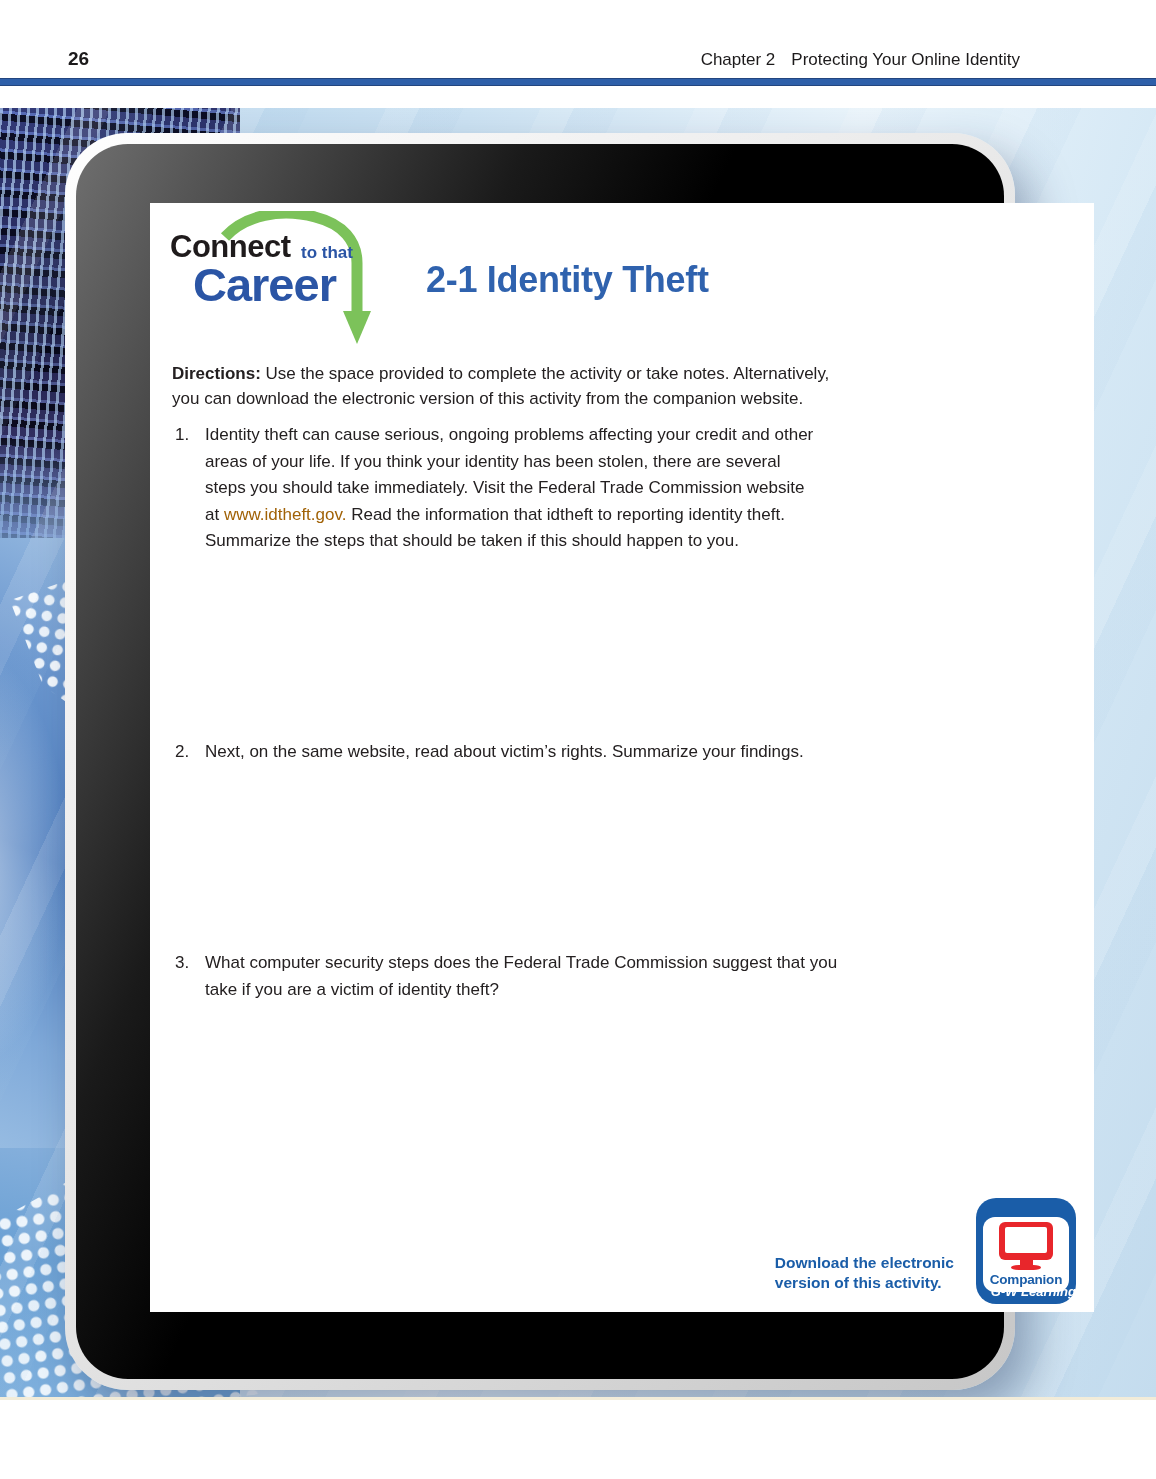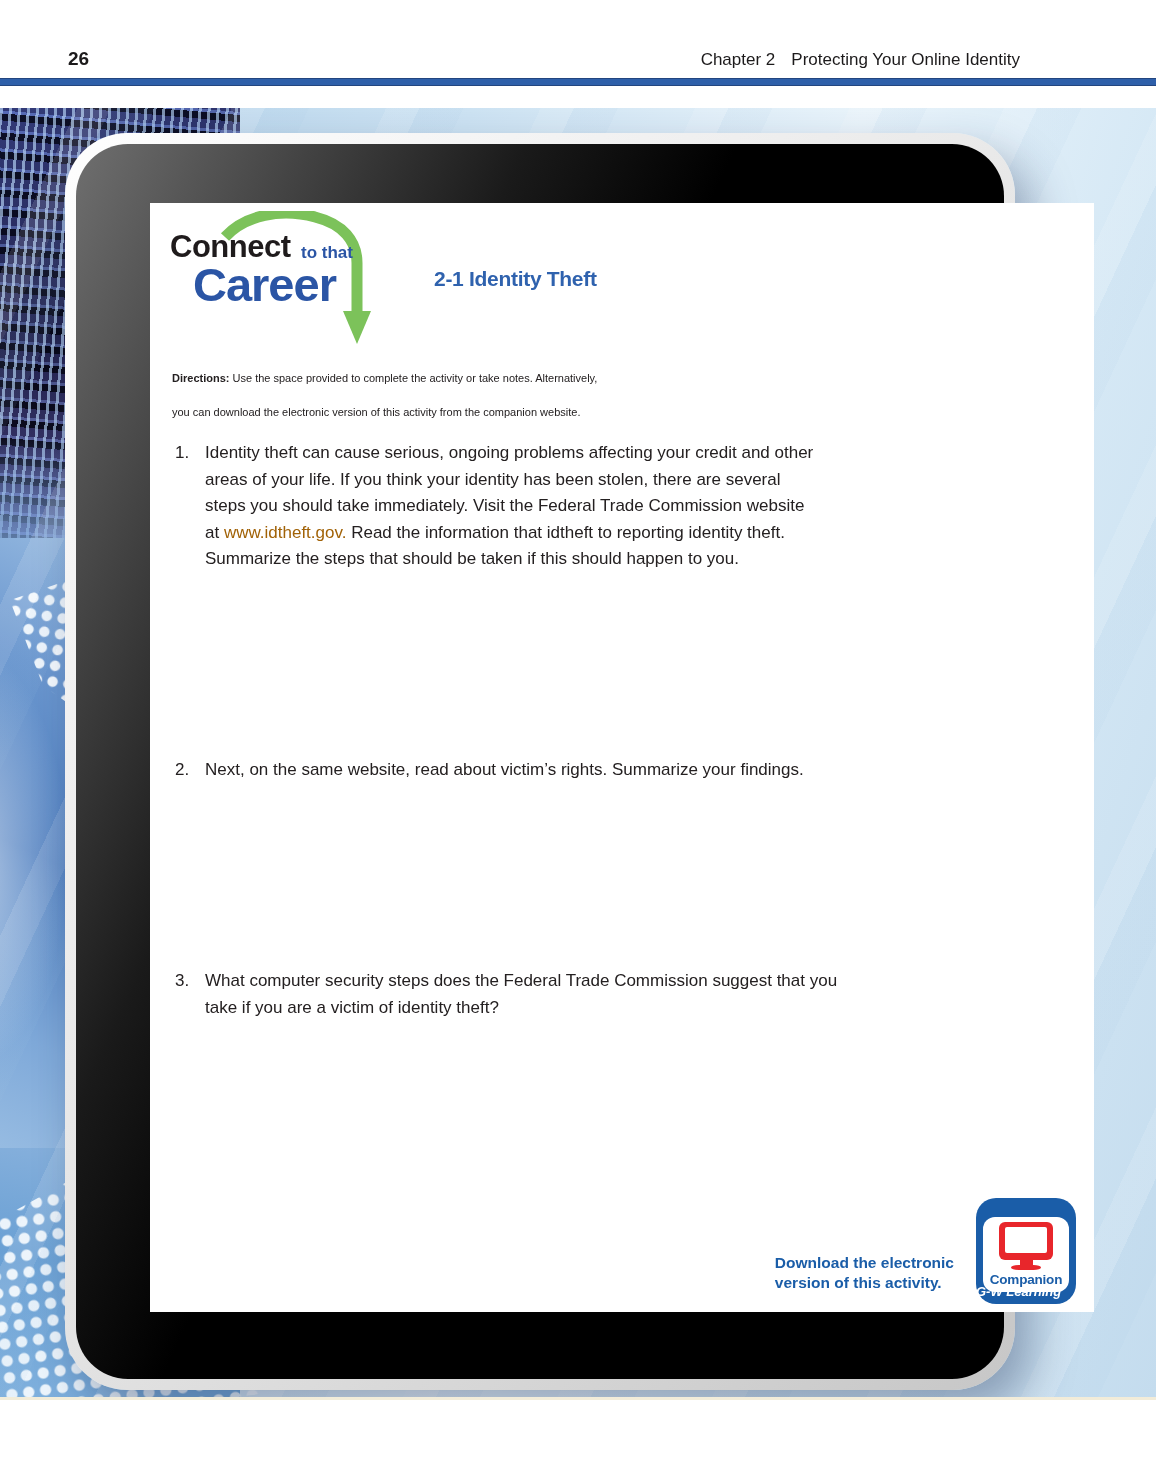--- a/index.html
+++ b/index.html
@@ -77,25 +77,25 @@
     color:#242021;
   }
 
   
   .logo-block{position:absolute;left:15px;top:8px;width:215px;height:140px;}
   .logo-arrow{position:absolute;left:0;top:0;}
   .logo-connect{position:absolute;left:5px;top:18px;font-size:31px;font-weight:bold;color:#1f1b1c;letter-spacing:-0.5px;}
   .logo-toyour{position:absolute;left:136px;top:32px;font-size:17px;font-weight:bold;color:#2b55a5;}
   .logo-career{position:absolute;left:28px;top:46px;font-size:47px;font-weight:bold;color:#2b55a5;letter-spacing:-1px;}
 
-  .ws-title{position:absolute;left:272px;top:52px;font-size:21px;font-weight:bold;color:#2f62ae;letter-spacing:-0.3px;margin:12px;}
+  .ws-title{position:absolute;left:272px;top:52px;font-size:36px;font-weight:bold;color:#2f62ae;letter-spacing:-0.3px;margin:4px;}
 
   
   .content{position:absolute;left:0;top:150px;right:0;padding:0 18px 0 22px;}
-  .directions{font-size:11px;line-height:34px;margin:8px 0 0;white-space:pre-line;}
+  .directions{font-size:17px;line-height:25px;margin:8px 0 0;white-space:pre-line;}
   .directions b{font-weight:bold;}
   .items{list-style:none;margin:0;padding:0;}
   .item{position:relative;padding-left:33px;font-size:17px;line-height:26.5px;}
   .item .num{position:absolute;left:3px;top:0;}
   .item p{margin:0;white-space:pre-line;}
   .item-1{margin-top:11px;margin-bottom:184px;}
   .item-2{margin-bottom:185px;}
   .link{color:#a16207;text-decoration:none;cursor:pointer;}
 
   
@@ -106,21 +106,21 @@
   .badge{
     position:absolute;right:18px;bottom:8px;width:100px;height:106px;
     background:#1a5da8;border-radius:20px;
   }
   .badge-inner{position:absolute;left:7px;right:7px;top:19px;height:75px;background:#ffffff;border-radius:12px;}
   .monitor{width:54px;height:38px;background:#e8262b;border-radius:6px;margin:5px auto 0;position:relative;}
   .monitor-screen{position:absolute;left:6px;right:6px;top:5px;bottom:7px;background:#ffffff;border-radius:2px;}
   .monitor-stand{width:13px;height:5px;background:#e8262b;margin:0 auto;}
   .monitor-base{width:30px;height:5px;background:#e8262b;margin:0 auto;border-radius:40%/80%;}
   .badge-companion{text-align:center;color:#1a5da8;font-weight:bold;font-size:13.5px;margin-top:2px;letter-spacing:-0.2px;}
-  .badge-gw{position:absolute;left:0;right:0;bottom:5px;text-align:left;color:#ffffff;font-weight:bold;font-style:italic;font-size:13px;margin-top:32px;}
+  .badge-gw{position:absolute;left:0;right:0;bottom:5px;text-align:right;color:#ffffff;font-weight:bold;font-style:italic;font-size:13px;margin-top:32px;}
 </style>
 </head>
 <body>
 
 <header class="page-header">
   <span class="page-number">26</span>
   <span class="chapter">
     <span>Chapter 2</span><span class="chapter-title">Protecting Your Online Identity</span>
   </span>
 </header>

